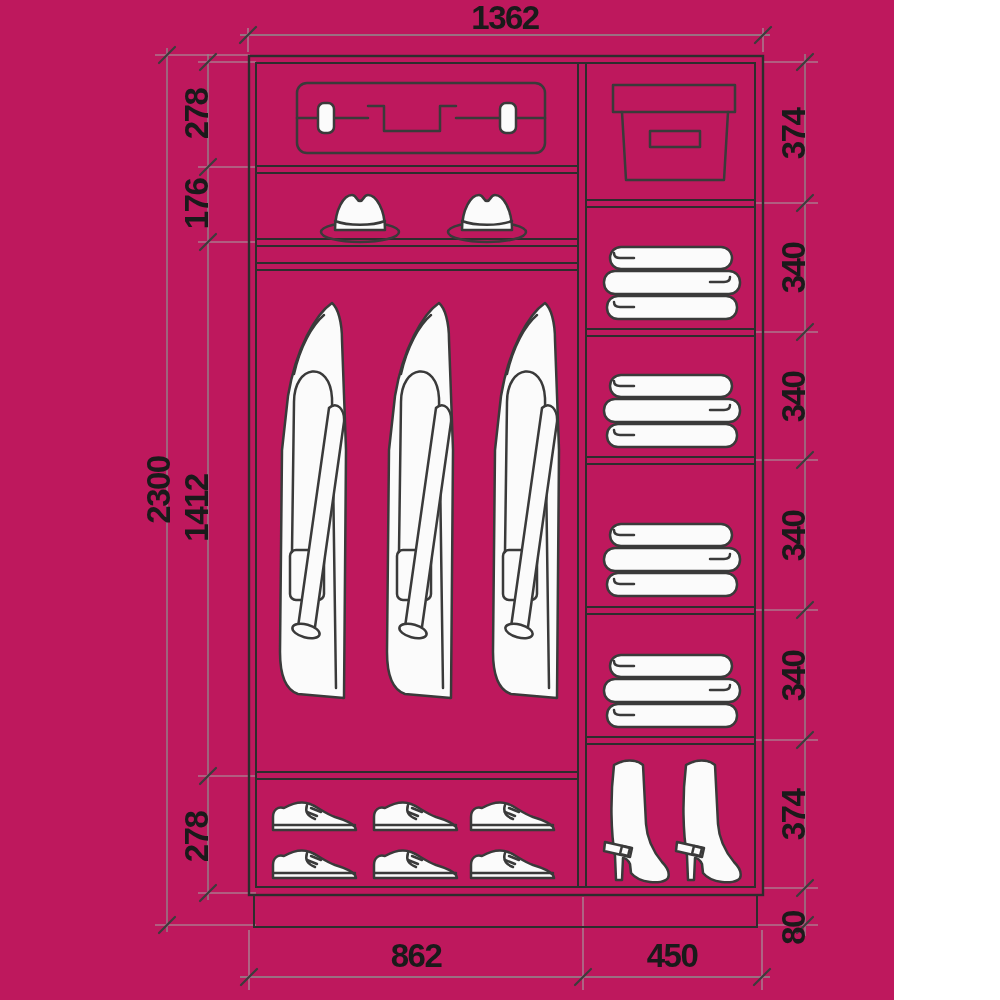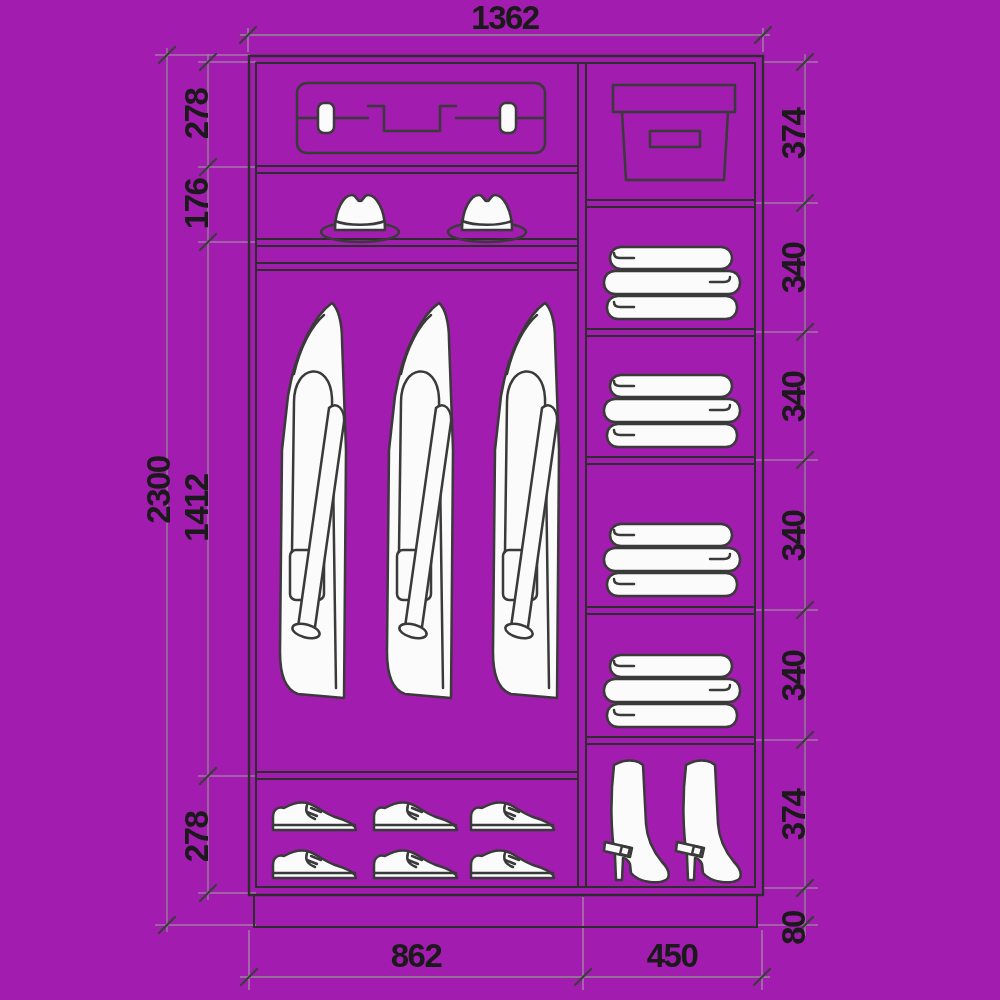--- a/index.html
+++ b/index.html
@@ -1,18 +1,18 @@
 <!DOCTYPE html>
 <html><head>
 <meta charset="utf-8">
 <style>
   html,body { margin:0; padding:0; background:#ffffff; }
   .stage {
-    position:relative; width:1000px; height:1000px;
-    background:#a21caf; overflow:hidden;
+    position:relative; width:894px; height:1000px;
+    background:#be185d; overflow:hidden;
     font-family:"Liberation Sans", sans-serif;
     text-decoration:underline;
   }
   svg { display:block; }
   .ext  { stroke:#a3a3a3; stroke-width:1.1; }
   .dim  { stroke:#8e8e8e; stroke-width:1.3; }
   .tick { stroke:#3c3c3c; stroke-width:2.2; stroke-linecap:round; }
   .wall { fill:none; stroke:#2d2d2d; stroke-width:2.4; }
   .wall2{ fill:none; stroke:#2d2d2d; stroke-width:2; }
   .ic *          { fill:none; stroke:#3a3a3a; stroke-width:2.5; stroke-linecap:round; stroke-linejoin:round; }

